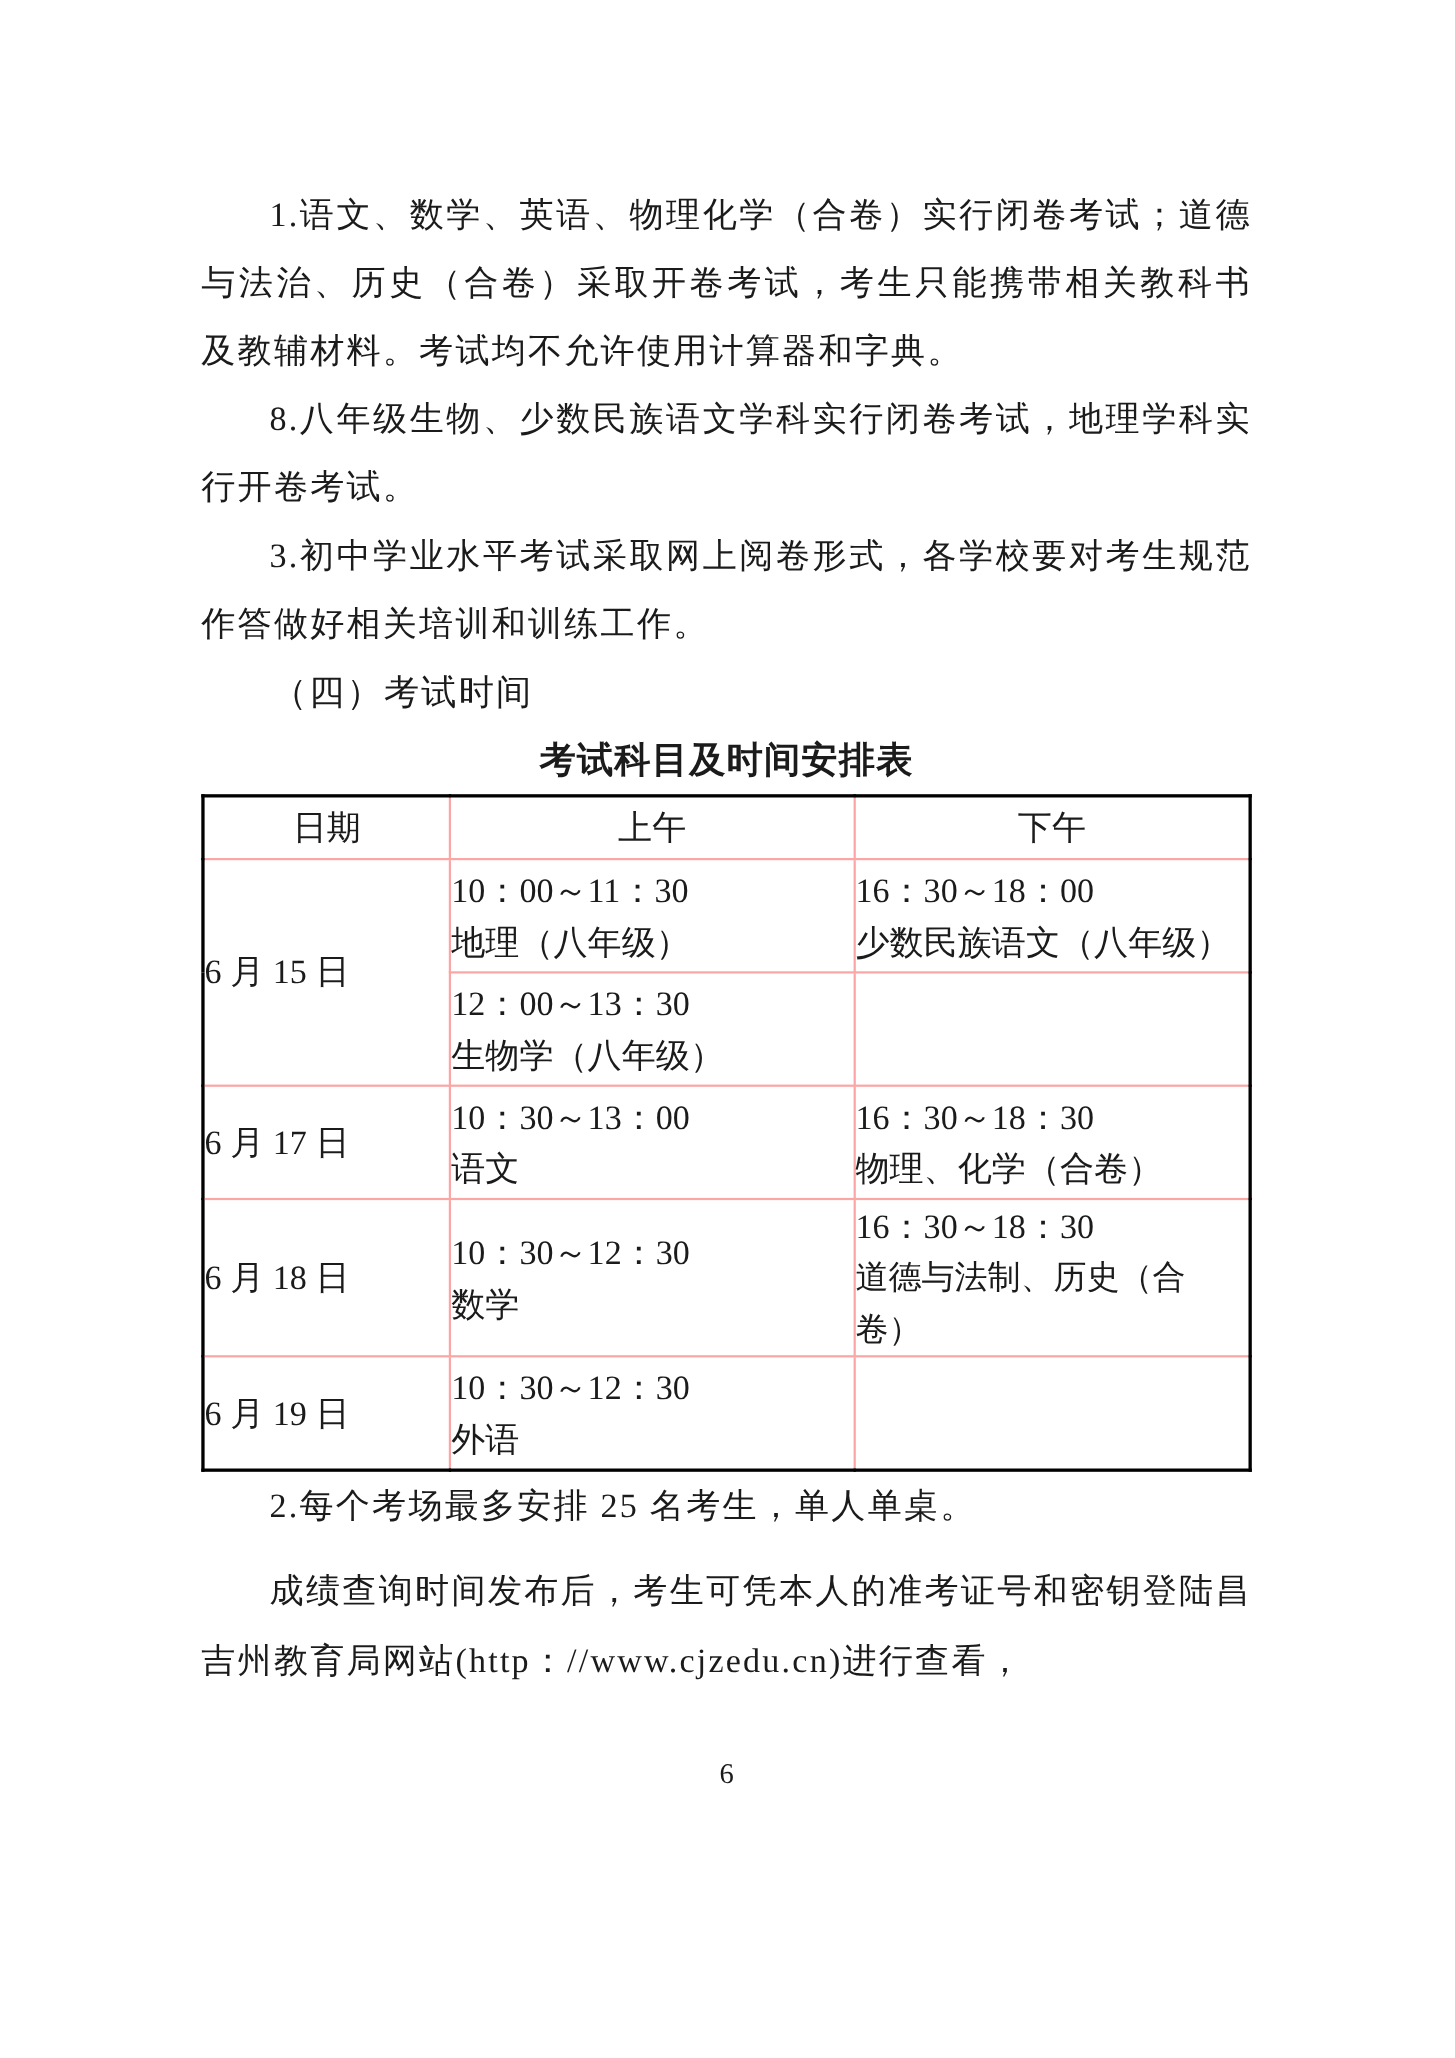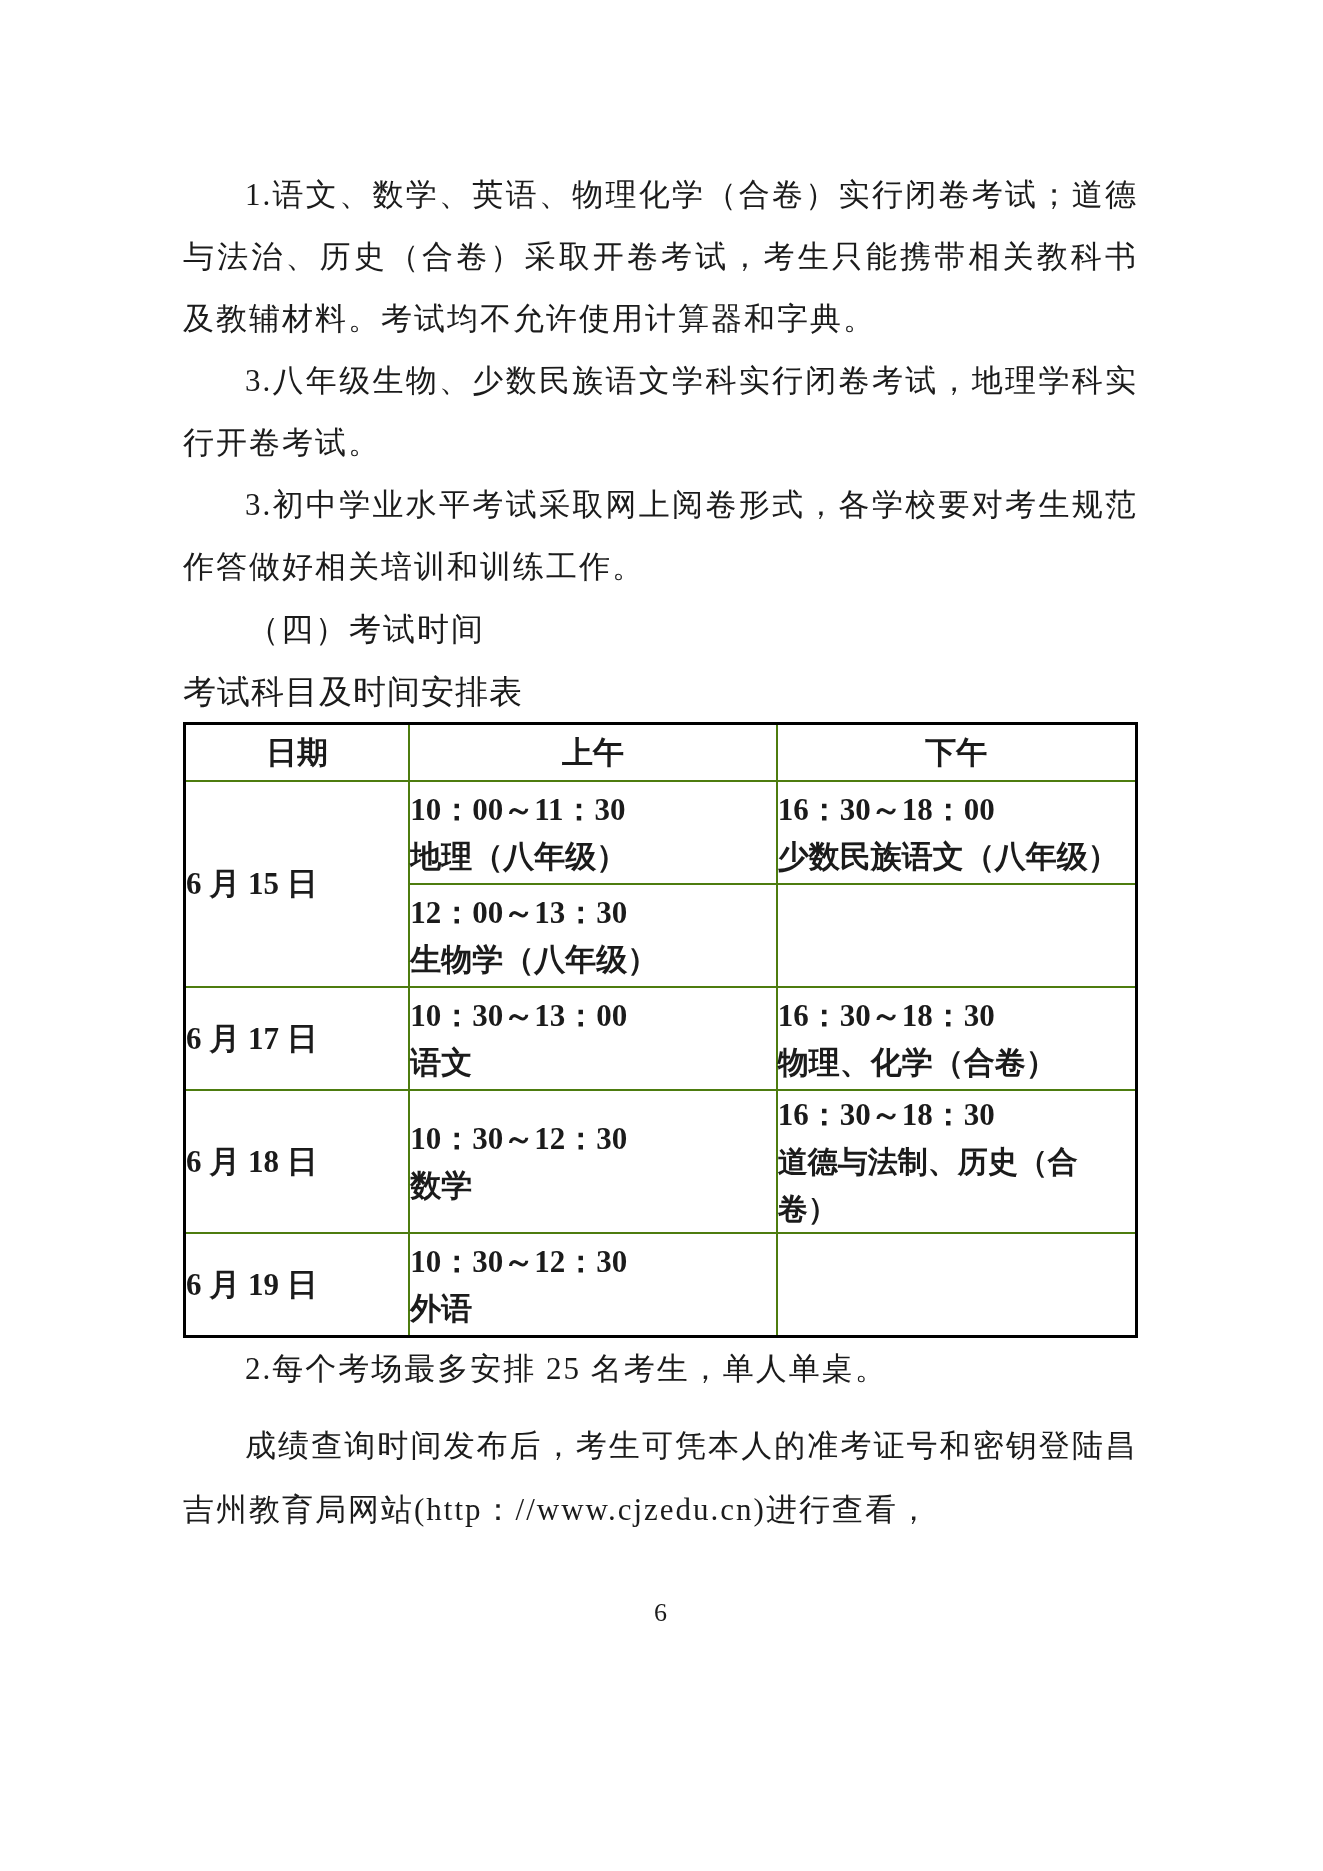--- a/index.html
+++ b/index.html
@@ -33,37 +33,38 @@
     font-size: 32px;
     line-height: 62px;
     letter-spacing: 2px;
     text-indent: 2em;
     font-weight: normal;
     margin: 0;
   }
   .table-title {
     font-size: 33px;
     line-height: 56px;
-    font-weight: normal;
+    font-weight: bold;
+    text-align: center;
     margin: 4px 0 0 0;
     letter-spacing: 1px;
   }
   table.schedule {
     width: 100%;
     border-collapse: collapse;
     table-layout: fixed;
     margin-top: 2px;
     border: 3px solid #000;
   }
   table.schedule th,
   table.schedule td {
-    border: 2px solid #4d7c0f;
+    border: 2px solid #fca5a5;
     vertical-align: middle;
     font-size: 31px;
-    font-weight: bold;
+    font-weight: normal;
     padding: 0;
   }
   table.schedule thead th {
     height: 55px;
     line-height: 55px;
   }
   table.schedule tbody td {
     height: 101px;
   }
   .cell-line {
@@ -84,21 +85,21 @@
     letter-spacing: 0;
   }
 </style>
 </head>
 <body>
 
 <div class="page">
 
   <p class="para">1.语文、数学、英语、物理化学（合卷）实行闭卷考试；道德与法治、历史（合卷）采取开卷考试，考生只能携带相关教科书及教辅材料。考试均不允许使用计算器和字典。</p>
 
-  <p class="para">3.八年级生物、少数民族语文学科实行闭卷考试，地理学科实行开卷考试。</p>
+  <p class="para">8.八年级生物、少数民族语文学科实行闭卷考试，地理学科实行开卷考试。</p>
 
   <p class="para">3.初中学业水平考试采取网上阅卷形式，各学校要对考生规范作答做好相关培训和训练工作。</p>
 
   <p class="heading">（四）考试时间</p>
 
   <p class="table-title">考试科目及时间安排表</p>
 
   <table class="schedule">
     <colgroup>
       <col style="width:23.6%">

